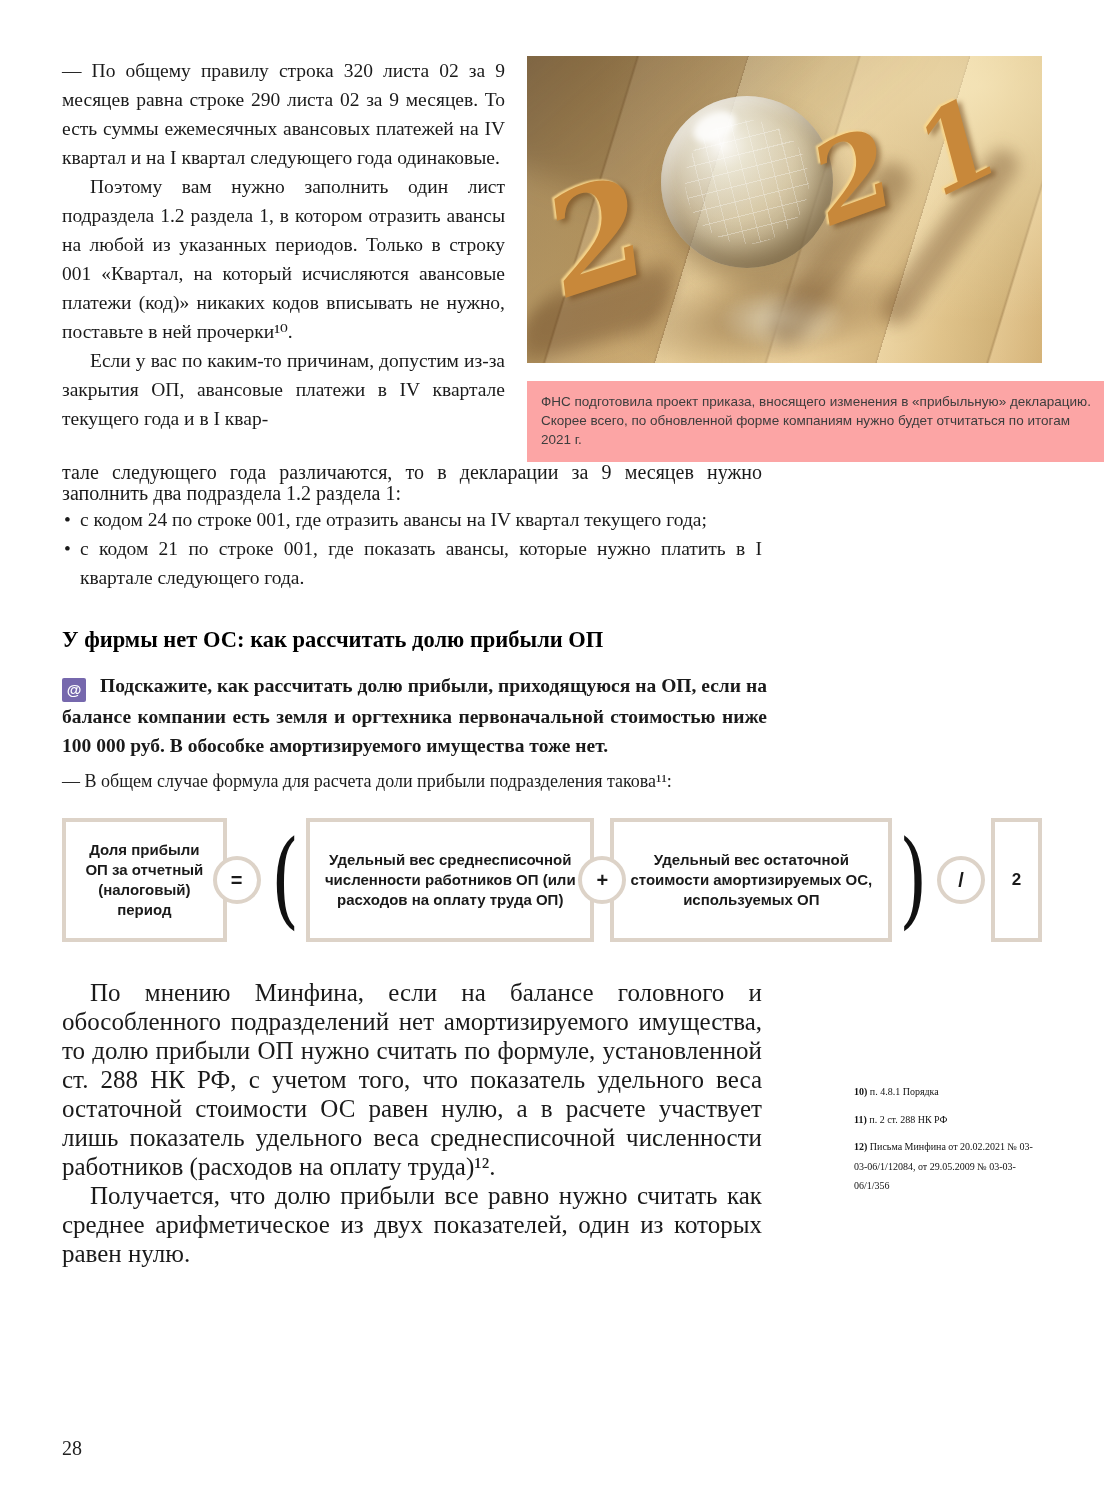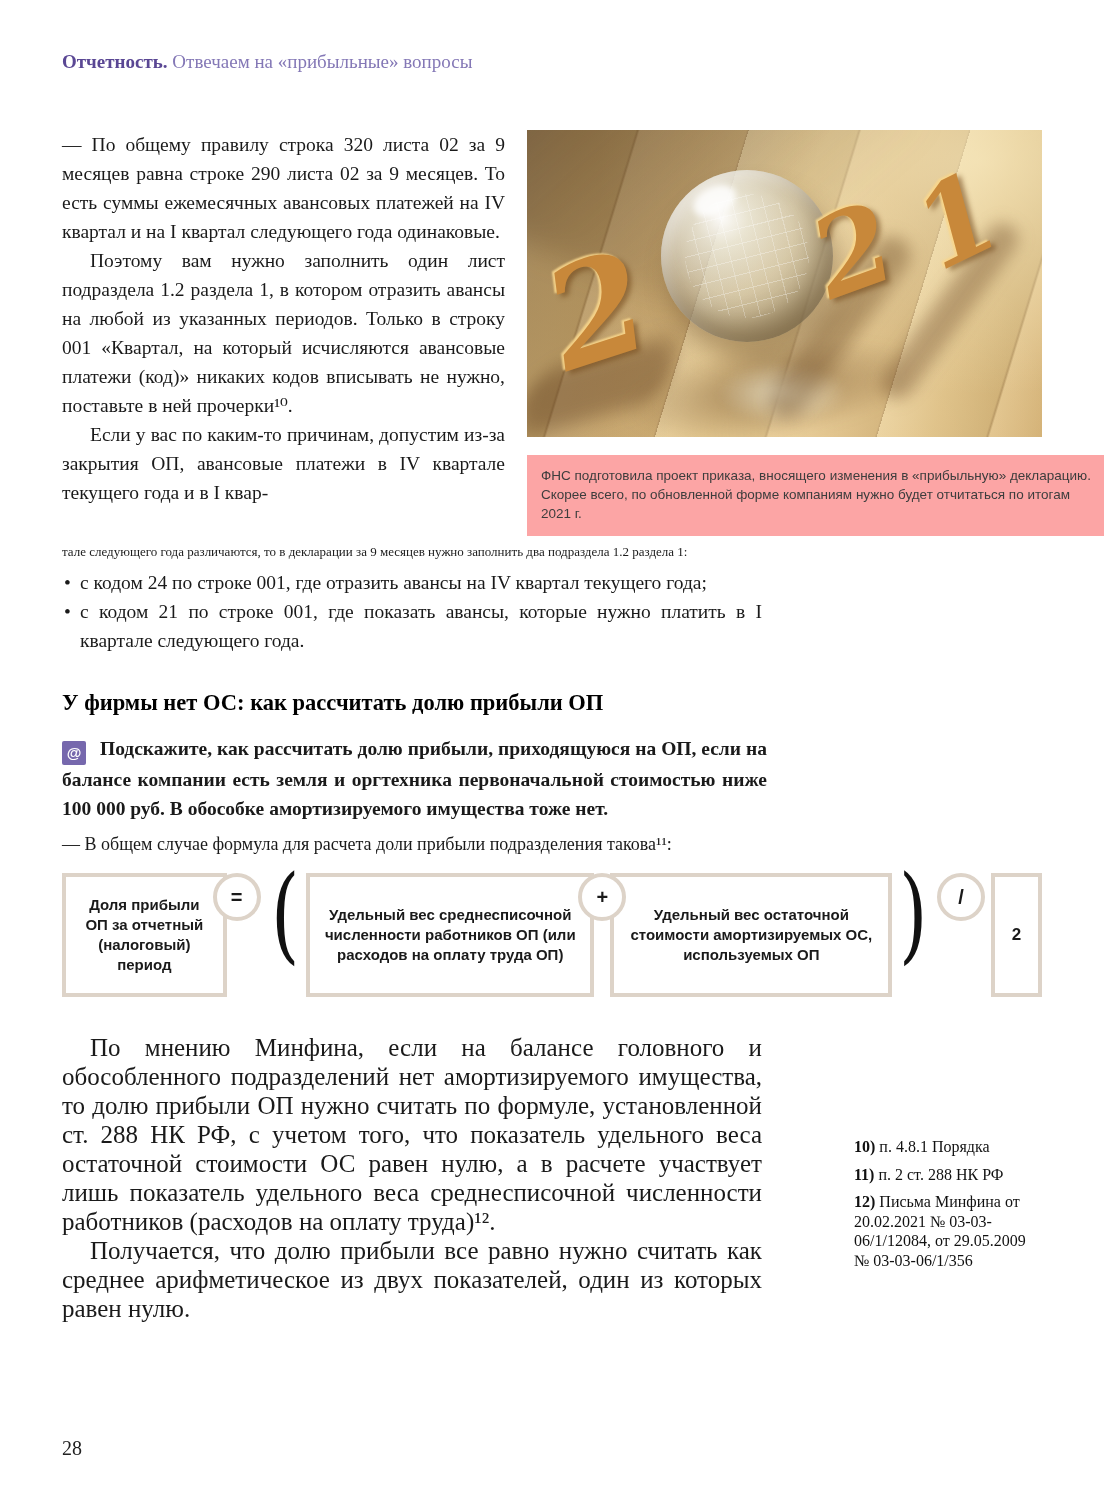--- a/index.html
+++ b/index.html
@@ -59,32 +59,32 @@
       repeating-linear-gradient(0deg, rgba(255,255,255,.55) 0 1px, rgba(255,255,255,0) 1px 15px),
       repeating-linear-gradient(90deg, rgba(255,255,255,.45) 0 1px, rgba(255,255,255,0) 1px 15px);
     transform:rotate(-14deg); }
   .ball::after { content:""; position:absolute; left:18%; top:10%; width:26%; height:16%;
     border-radius:50%; background:rgba(255,255,255,.85); filter:blur(3px); transform:rotate(-25deg); }
   .caption { width:583px; margin-top:18px; background:#fca5a5; padding:11px 14px 13px;
     font-family:"Liberation Sans","DejaVu Sans",sans-serif; font-size:13.5px; line-height:19px;
     color:#3d3d3d; text-align:left; }
   
   .mid { width:700px; margin:0 62px; }
-  .mid .cont { font-size:13px; line-height:31px; text-align:justify; }
+  .mid .cont { font-size:20px; line-height:21px; text-align:justify; }
   ul.bullets { list-style:none; margin-top:1px; }
   ul.bullets li { position:relative; padding-left:18px; font-size:19.5px; line-height:29px; text-align:justify; }
   ul.bullets li .bullet-marker { position:absolute; left:2px; }
   h2.section-heading { font-size:22.5px; line-height:28px; font-weight:bold; color:#000; margin:34px 62px 8px; width:760px; }
   .question { width:705px; margin:17px 62px 0; font-weight:bold; font-size:19.5px; line-height:29px; text-align:justify; }
   .at-icon { display:inline-block; width:24px; height:24px; margin-right:9px; background:#7668ad; color:#ffffff;
     font-family:"Liberation Sans","DejaVu Sans",sans-serif; font-size:15px; font-weight:bold;
     text-align:center; line-height:24px; border-radius:2px; vertical-align:-3px; }
   .answer-intro { width:705px; margin:7px 62px 0; font-size:18px; line-height:29px; text-align:justify; }
   
-  .formula { display:flex; margin:14px 62px 0; height:124px; }
+  .formula { display:flex; align-items:center; margin:22px 62px 0; height:124px; }
   .fbox { border:4px solid #ddd3c8; background:#fff; height:124px;
     display:flex; align-items:center; justify-content:center; text-align:center;
     font-family:"Liberation Sans","DejaVu Sans",sans-serif; font-weight:bold; font-size:15px;
     line-height:20px; padding:8px 12px; position:relative; z-index:1; }
   .fbox1 { width:172px; }
   .fbox2 { width:302px; }
   .fbox3 { width:296px; }
   .fbox4 { width:52px; font-size:17px; }
   .fcirc { width:48px; height:48px; border:4px solid #ddd3c8; border-radius:50%; background:#fff;
     display:flex; align-items:center; justify-content:center; flex:0 0 48px;
@@ -94,35 +94,31 @@
   .plus-circ { margin-left:-16px; margin-right:-16px; }
   .div-circ { margin-left:2px; margin-right:6px; }
   .paren { font-family:"DejaVu Serif",serif; font-size:104px; font-weight:normal; line-height:.8;
     color:#111; transform:scaleX(.70); display:inline-block; margin:0 1px; }
   
   .bottom { display:flex; margin:36px 62px 0; }
   .bottom-left { width:700px; font-size:25px; line-height:29px; text-align:justify; }
   .bottom-left p + p { text-indent:28px; }
   .bottom-left p:first-child { text-indent:28px; }
   .footnotes { margin-left:auto; width:188px; padding-top:104px;
-    font-size:16px; line-height:19.5px; color:#111; }
+    font-size:10px; line-height:19.5px; color:#111; }
   .footnotes .fn { margin-bottom:8px; text-align:left; }
   .footnotes .fn b { font-weight:bold; }
   
   .page-number { position:absolute; left:62px; bottom:40px; font-size:20px; color:#222; }
 </style>
 </head>
 <body>
 
 <div class="page">
 
-  <div class="kicker">
-    <span class="k-bold">Отчетность.</span>
-    <span class="k-light">Отвечаем на «прибыльные» вопросы</span>
-  </div>
 
   <div class="top-section">
     <div class="col-text body-text">
       <p>—  По общему правилу строка 320 листа 02 за 9 месяцев равна строке 290 листа 02 за 9 месяцев. То есть суммы ежемесячных авансовых платежей на IV квартал и на I квартал следующего года одинаковые.</p>
       <p>Поэтому вам нужно заполнить один лист подраздела 1.2 раздела 1, в котором отразить авансы на любой из указанных периодов. Только в строку 001 «Квартал, на который исчисляются авансовые платежи (код)» никаких кодов вписывать не нужно, поставьте в ней прочерки¹⁰.</p>
       <p>Если у вас по каким-то причинам, допустим из-за закрытия ОП, авансовые платежи в IV квартале текущего года и в I квар-</p>
     </div>
 
     <div class="photo-block">
       <div class="photo">

